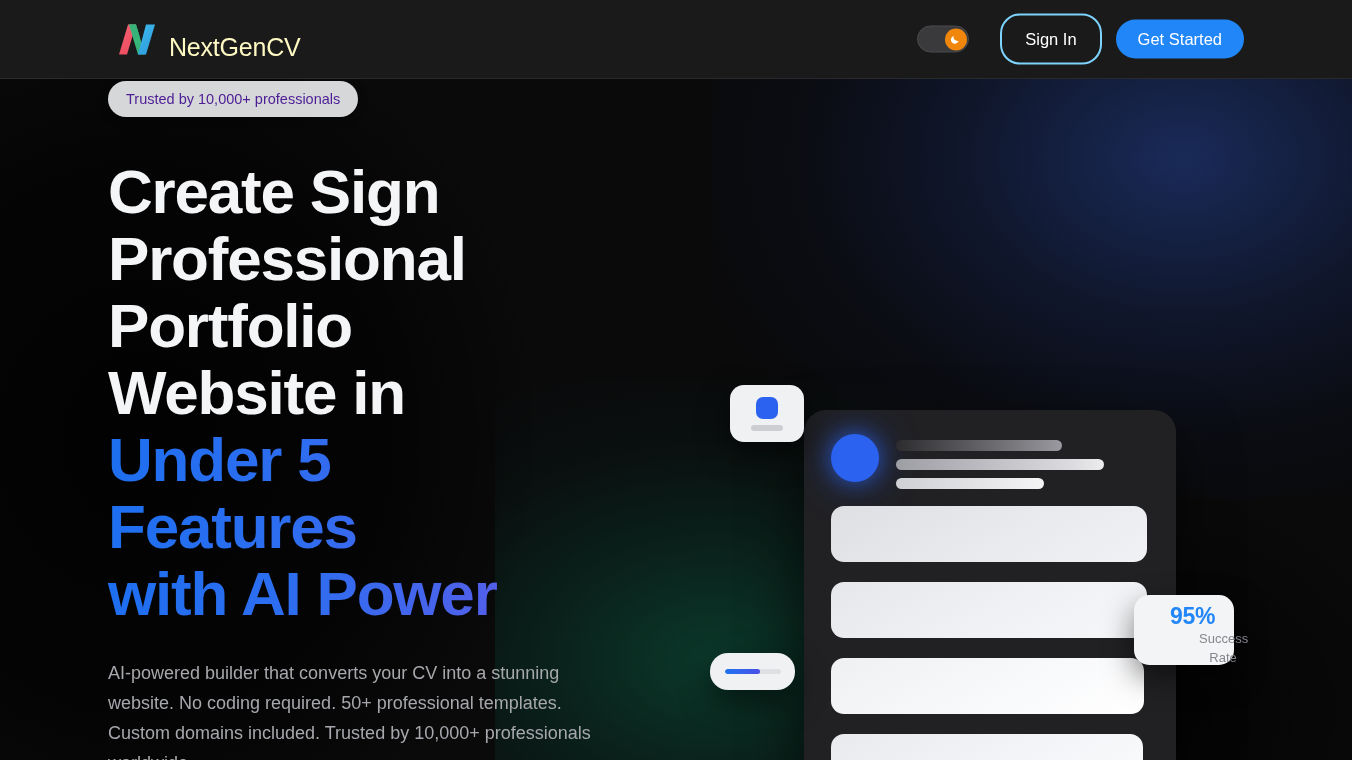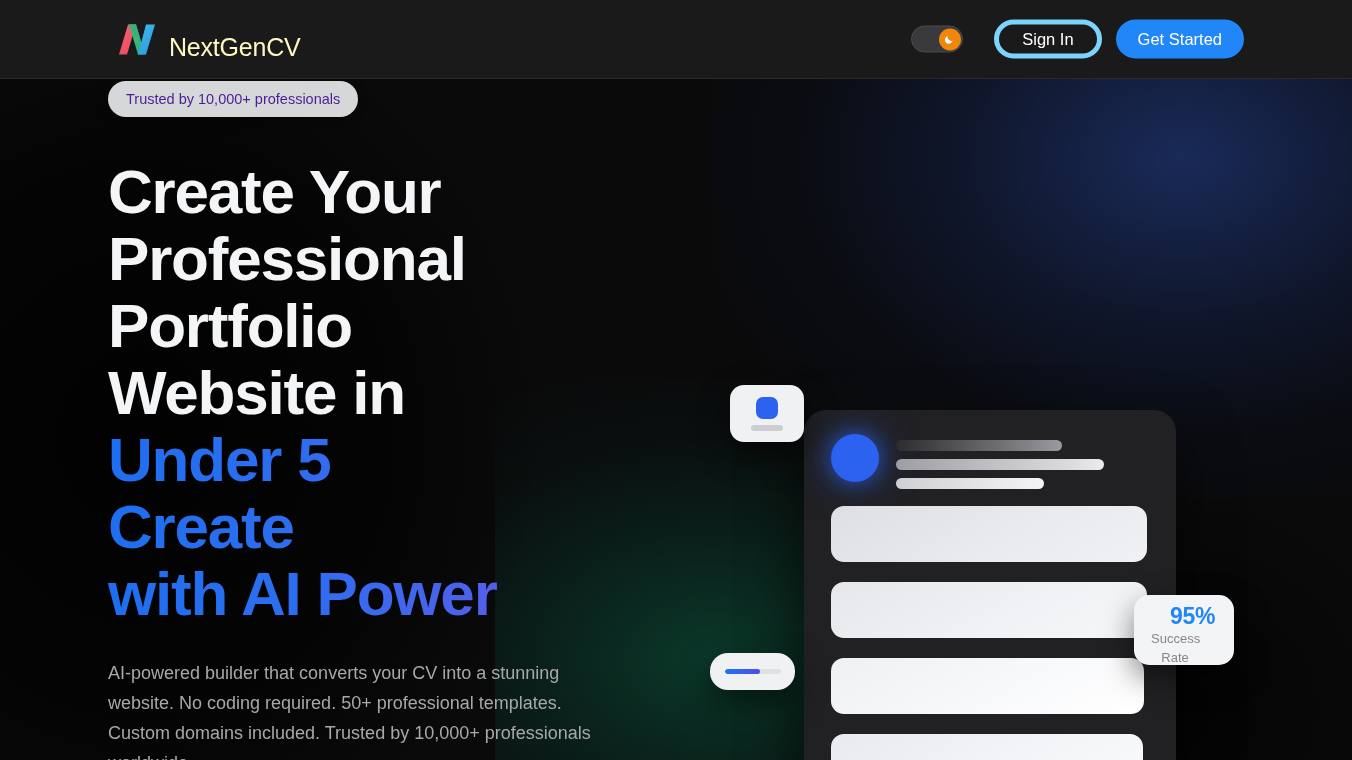--- a/index.html
+++ b/index.html
@@ -67,23 +67,23 @@
   .toggle-knob {
     position:absolute; top:1.5px; right:1.5px;
     width:22px; height:22px; border-radius:50%;
     background:#f0870c;
     display:flex; align-items:center; justify-content:center;
   }
   .moon { width:11px; height:11px; display:block; }
 
   .btn-signin {
     margin-left:31px;
-    height:39px; padding:0 23px;
+    height:51px; padding:0 23px;
     border-radius:20px;
-    border:5px solid #7dd3fc;
+    border:2px solid #7dd3fc;
     background:transparent;
     color:#ffffff; font-size:16.5px;
     font-family:"Liberation Sans", sans-serif;
     cursor:pointer;
     display:flex; align-items:center; justify-content:center;
     white-space:nowrap;
   }
   .btn-getstarted {
     margin-left:14px;
     height:39px; padding:8px 22px;
@@ -254,20 +254,21 @@
     background:#f3f4f6;
     text-align:center;
   }
   .stat-num {
     font-size:23px; font-weight:700; color:#2186f7;
     line-height:25px; letter-spacing:-0.3px;
   }
   .stat-lbl {
     font-size:13px; color:#84868c; line-height:19px;
     width:48px;
+    margin-left:48px;
   }
 </style>
 </head>
 <body>
 
 <div class="page">
 
   <nav class="navbar">
 
     <div class="brand">
@@ -312,26 +313,26 @@
     <div class="glow glow-dark-left"></div>
     <div class="glow glow-blue"></div>
     <div class="glow glow-green"></div>
     <div class="glow glow-bottom-right"></div>
 
     <div class="left-col">
 
       <div class="badge">Trusted by 10,000+ professionals</div>
 
       <h1 class="headline">
-        <span class="white">Create Your</span>
+        <span class="white">Create Sign</span>
         <span class="white">Professional</span>
         <span class="white">Portfolio</span>
         <span class="white">Website in</span>
         <span class="grad">Under 5</span>
-        <span class="grad">Create</span>
+        <span class="grad">Features</span>
         <span class="grad">with AI Power</span>
       </h1>
 
       <p class="subtext">AI-powered builder that converts your CV into a stunning website. No coding required. 50+ professional templates. Custom domains included. Trusted by 10,000+ professionals worldwide.</p>
     </div>
 
     <div class="mock-area">
 
       <div class="mock-card">
         <div class="mock-head">

